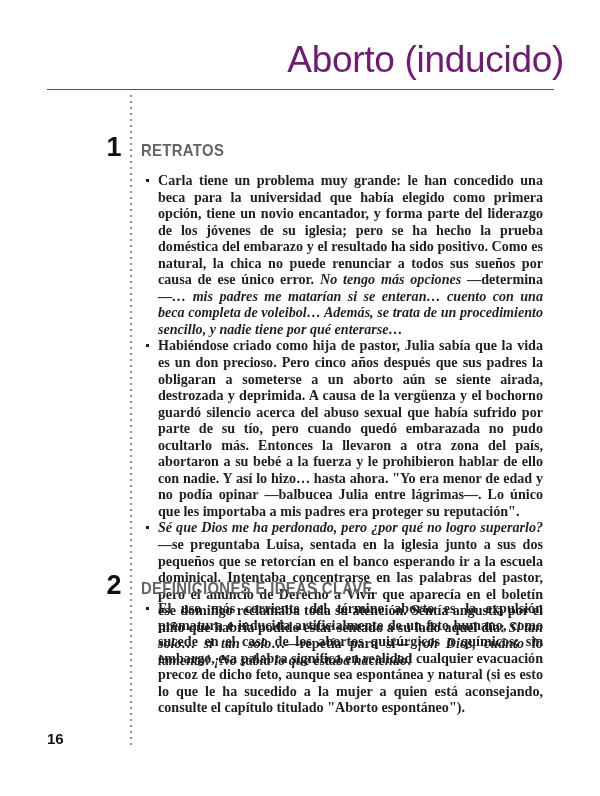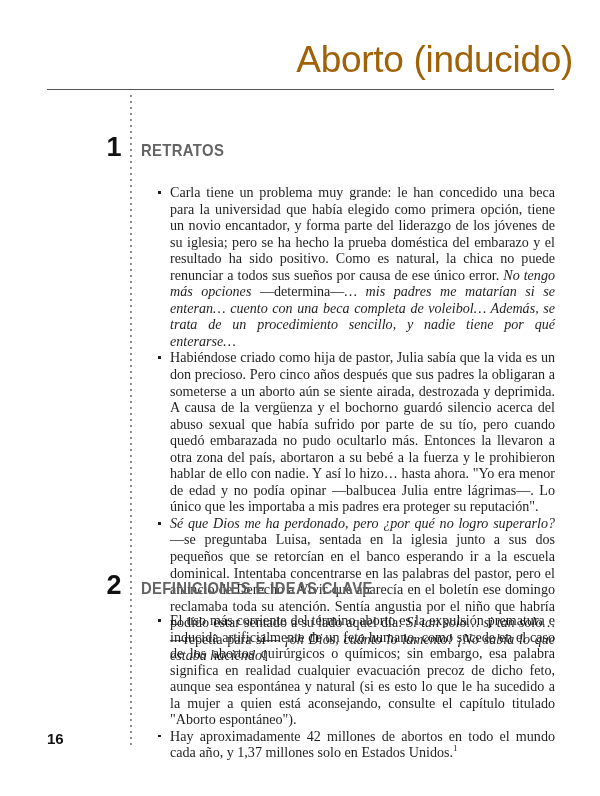--- a/index.html
+++ b/index.html
@@ -27,23 +27,23 @@
     position: absolute;
     left: 0;
     top: 38px;
     width: 600px;
   }
   .chapter-title {
     font-family: "Liberation Sans", sans-serif;
     font-weight: 400;
     font-size: 37px;
     line-height: 44px;
-    color: #a16207;
+    color: #701a75;
     text-align: right;
-    padding-right: 27px;
+    padding-right: 36px;
     letter-spacing: -0.3px;
     white-space: nowrap;
   }
   .title-rule {
     position: absolute;
     left: 47px;
     top: 89px;
     width: 507px;
     height: 1px;
     background: #555555;
@@ -95,24 +95,25 @@
     color: #646464;
     transform: scaleX(0.9);
     transform-origin: left center;
     white-space: nowrap;
   }
 
   
   ul.bullets {
     position: absolute;
     left: 145px;
-    margin: 12px;
+    margin: 0;
     padding: 0;
     width: 398px;
     list-style: none;
+    font-weight: bold;
   }
   ul.bullets li {
     position: relative;
     padding-left: 13px;
     margin: 0 0 0 0;
     font-size: 14.1px;
     line-height: 16.55px;
     text-align: justify;
     text-justify: inter-word;
     hyphens: manual;
@@ -170,19 +171,18 @@
       </ul>
   </div>
 
   <div class="section" id="section-2" style="top:576px;">
     <div class="sec-head">
       <div class="sec-num">2</div>
       <div class="sec-title">DEFINICIONES E IDEAS CLAVE</div>
     </div>
     <ul class="bullets" id="bullets-2" style="top:24px;">
         <li><span>El uso más corriente del término aborto es la expulsión prematura e inducida artificialmente de un feto humano, como sucede en el caso de los abortos quirúrgicos o químicos; sin embargo, esa palabra significa en realidad cualquier evacuación precoz de dicho feto, aunque sea espontánea y natural (si es esto lo que le ha sucedido a la mujer a quien está aconsejando, consulte el capítulo titulado "Aborto espontáneo").</span></li>
-        <li><span>Hay aproximadamente 42 millones de abortos en todo el mundo cada año, y 1,37 millones solo en Estados Unidos.</span><sup class="fn">1</sup></li>
       </ul>
   </div>
 
   <div class="folio">16</div>
 
 </div>
 
 </body></html>

